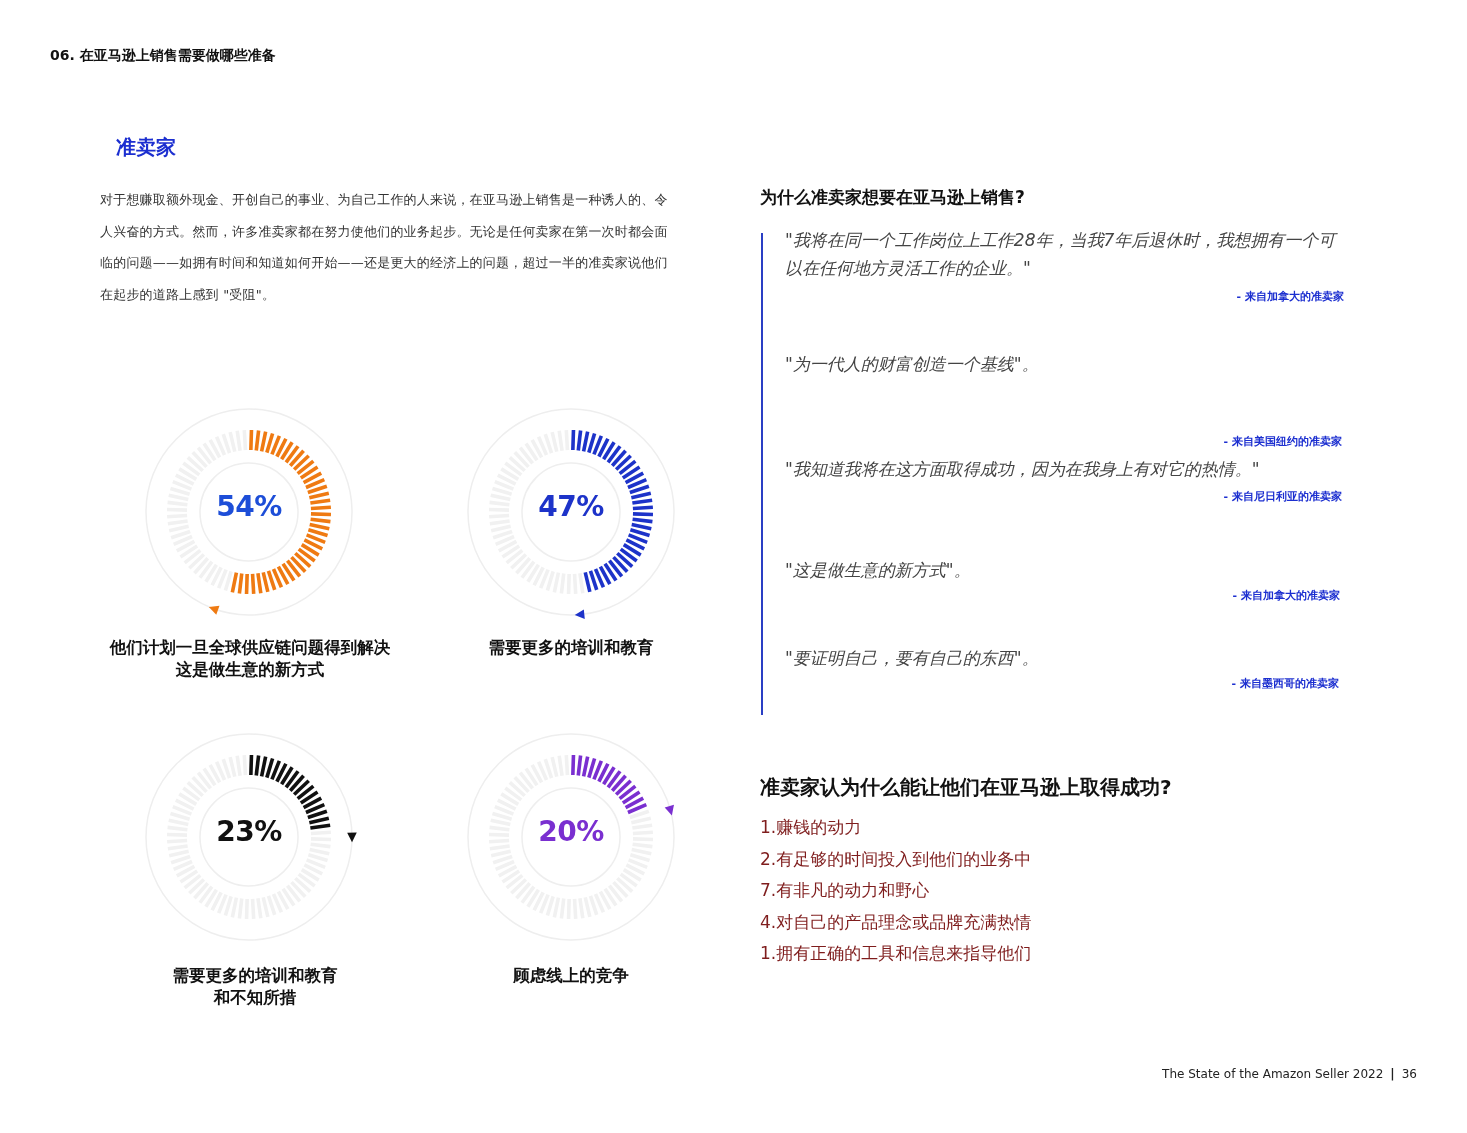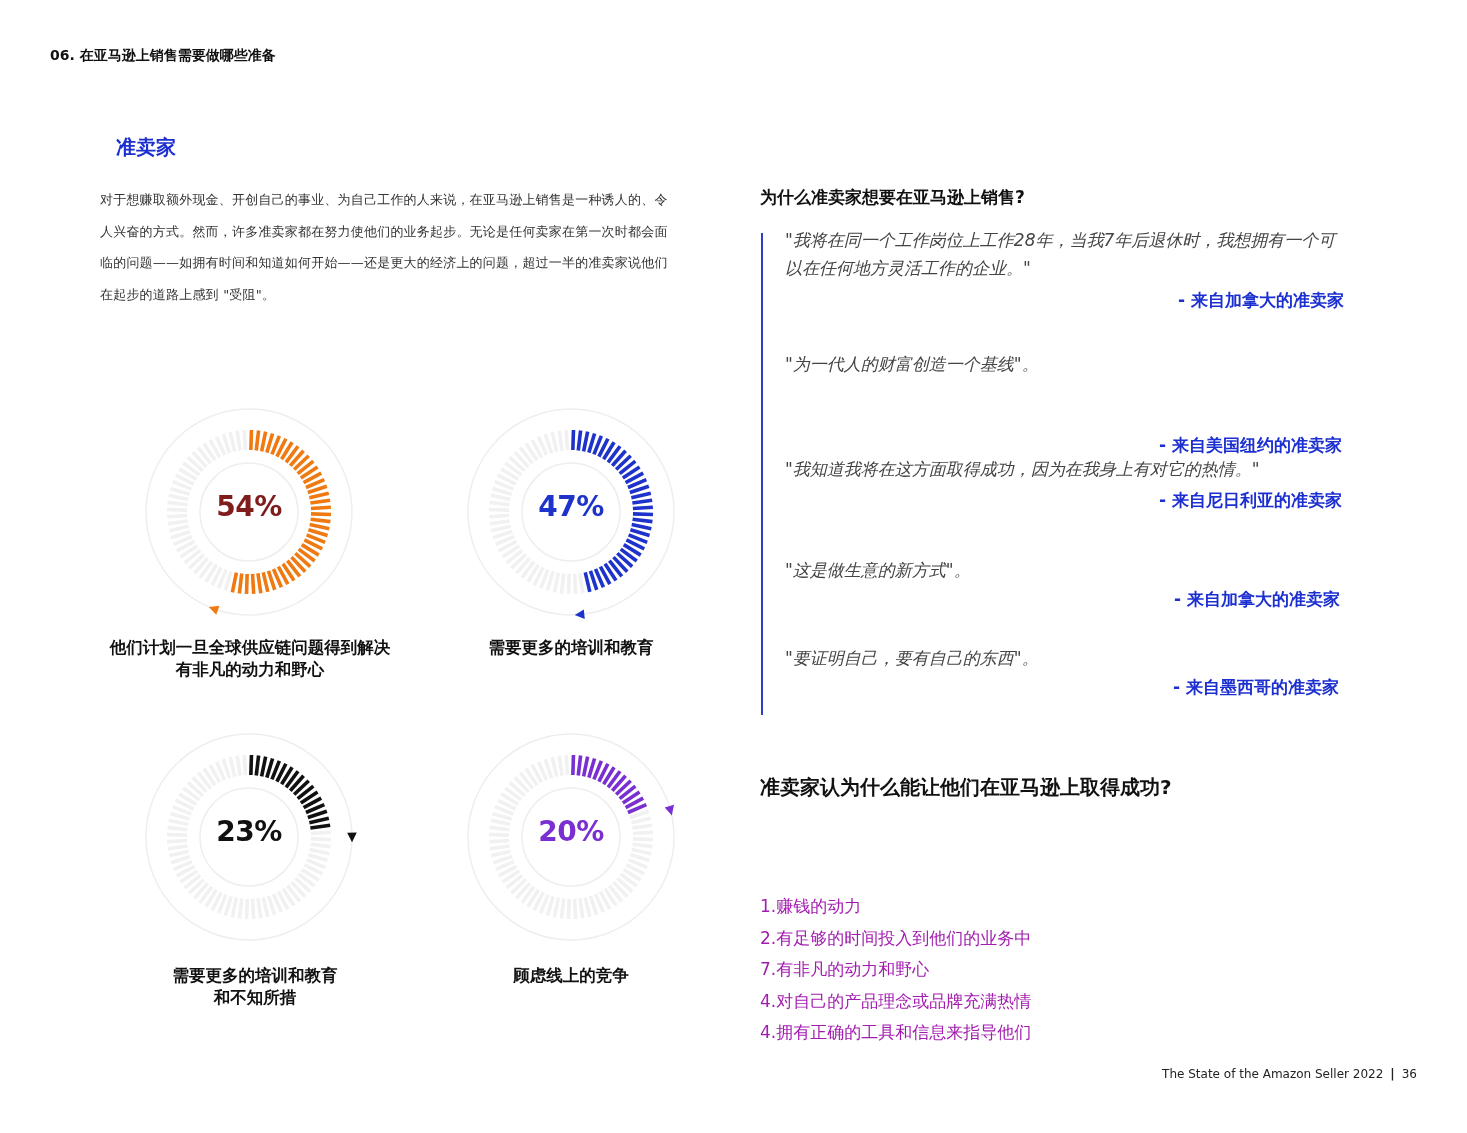--- a/index.html
+++ b/index.html
@@ -9,23 +9,23 @@
   .main-title { position: absolute; left: 116px; top: 134px; font-size: 20px; font-weight: bold; color: #1c2fd0; }
   .intro { position: absolute; left: 100px; top: 184px; width: 580px; font-size: 13px; line-height: 31.5px; color: #333; letter-spacing: 0.2px; }
   .gauge { position: absolute; width: 260px; height: 260px; }
   .gauge svg { position: absolute; left: 0; top: 0; }
   .gauge-value { position: absolute; left: 0; width: 260px; top: 108px; text-align: center;
                  font-family: "DejaVu Sans", sans-serif; font-weight: bold; font-size: 28px; letter-spacing: -0.5px; }
   .gauge-caption { position: absolute; text-align: center; font-size: 16.5px; font-weight: bold; color: #111; line-height: 22px; }
   .q-title { position: absolute; left: 760px; top: 186px; font-size: 17px; font-weight: bold; color: #111; }
   .quote-bar { position: absolute; left: 761px; top: 233px; width: 2px; height: 482px; background: #2a3fc4; }
   .quote { position: absolute; left: 785px; width: 565px; font-size: 17px; font-style: italic; color: #444; line-height: 28px; }
-  .attrib { position: absolute; font-size: 17px; font-weight: bold; color: #1c2fd0; text-align: left; white-space: nowrap; }
+  .attrib { position: absolute; font-size: 11px; font-weight: bold; color: #1c2fd0; text-align: left; white-space: nowrap; }
   .s-title { position: absolute; left: 760px; top: 774px; font-size: 20px; font-weight: bold; color: #111; }
-  .success-list { position: absolute; left: 760px; top: 891px; font-size: 17px; color: #a21caf; }
+  .success-list { position: absolute; left: 760px; top: 812px; font-size: 17px; color: #7f1d1d; }
   .success-list div { height: 31.5px; line-height: 31.5px; }
   .footer { position: absolute; right: 50px; top: 1067px; font-size: 12px; color: #222; }
   .footer .sep { margin: 0 7px; font-weight: bold; }
 </style>
 </head>
 <body>
 
 <div class="section-label">06. 在亚马逊上销售需要做哪些准备</div>
 
 <div class="main-title">准卖家</div>
@@ -102,25 +102,25 @@
       <line x1="91.58972957617124" y1="81.33120993934259" x2="79.19931976203293" y2="65.63160024235633" stroke="#f1f1f1" stroke-width="3.6" stroke-linecap="butt"></line>
       <line x1="95.97765679787804" y1="78.16873373110565" x2="85.0027073778387" y2="61.44897041855907" stroke="#f1f1f1" stroke-width="3.6" stroke-linecap="butt"></line>
       <line x1="100.6245145946055" y1="75.40072475574924" x2="91.14855156060727" y2="57.78805532211996" stroke="#f1f1f1" stroke-width="3.6" stroke-linecap="butt"></line>
       <line x1="105.49493757267109" y1="73.04824923294532" x2="97.59007872514563" y2="54.67671672744382" stroke="#f1f1f1" stroke-width="3.6" stroke-linecap="butt"></line>
       <line x1="110.55185887236979" y1="71.12921092188607" x2="104.27826496023101" y2="52.13863379991383" stroke="#f1f1f1" stroke-width="3.6" stroke-linecap="butt"></line>
       <line x1="115.75679226915857" y1="69.65821486286555" x2="111.16220913017744" y2="50.19312288314477" stroke="#f1f1f1" stroke-width="3.6" stroke-linecap="butt"></line>
       <line x1="121.07012507706294" y1="68.6464562241047" x2="118.18952026321227" y2="48.85499048994494" stroke="#f1f1f1" stroke-width="3.6" stroke-linecap="butt"></line>
       <line x1="126.45141962513678" y1="68.10163509976104" x2="125.30671627840671" y2="48.13442061581297" stroke="#f1f1f1" stroke-width="3.6" stroke-linecap="butt"></line>
       <polygon points="89.82323954143463,225.03066830794708 97.25903090844878,232.77075918249358 100.4767870612803,223.72608973906364" fill="#ef7a12"></polygon>
     </svg>
-  <div class="gauge-value" style="color: #7f1d1d;">54%</div>
+  <div class="gauge-value" style="color: #1d4ed8;">54%</div>
 </div>
 <div class="gauge-caption" style="left:60px; width:380px; top:637px;">
   <div>他们计划一旦全球供应链问题得到解决</div>
-  <div>有非凡的动力和野心</div>
+  <div>这是做生意的新方式</div>
 </div>
 
 <div class="gauge" style="left:441px; top:382px;">
   <svg width="260" height="260">
       <circle cx="130" cy="130" r="103" fill="none" stroke="#eeeeee" stroke-width="1.5"></circle>
       <circle cx="130" cy="130" r="49" fill="none" stroke="#eeeeee" stroke-width="1.5"></circle>
       <line x1="131.85972101255473" y1="68.02789790756277" x2="132.45963101660465" y2="48.036897232583016" stroke="#1d33c9" stroke-width="3.6" stroke-linecap="butt"></line>
       <line x1="137.2538688001369" y1="68.42580583206629" x2="139.59382647760043" y2="48.56316255208769" stroke="#1d33c9" stroke-width="3.6" stroke-linecap="butt"></line>
       <line x1="142.5928102661443" y1="69.29233055370275" x2="146.65500712619087" y2="49.70921137747786" stroke="#1d33c9" stroke-width="3.6" stroke-linecap="butt"></line>
       <line x1="147.8359128422796" y1="70.62087729611858" x2="153.5894331139827" y2="51.46632158518909" stroke="#1d33c9" stroke-width="3.6" stroke-linecap="butt"></line>
@@ -386,18 +386,18 @@
 
 <div class="quote" style="top:644px;">"要证明自己，要有自己的东西"。</div>
 <div class="attrib" style="right:128px; top:676px;">- 来自墨西哥的准卖家</div>
 
 <div class="s-title">准卖家认为什么能让他们在亚马逊上取得成功?</div>
 <div class="success-list">
   <div>1.赚钱的动力</div>
   <div>2.有足够的时间投入到他们的业务中</div>
   <div>7.有非凡的动力和野心</div>
   <div>4.对自己的产品理念或品牌充满热情</div>
-  <div>4.拥有正确的工具和信息来指导他们</div>
+  <div>1.拥有正确的工具和信息来指导他们</div>
 </div>
 
 <div class="footer">
   <span>The State of the Amazon Seller 2022</span><span class="sep">|</span><span>36</span>
 </div>
 
 </body></html>

